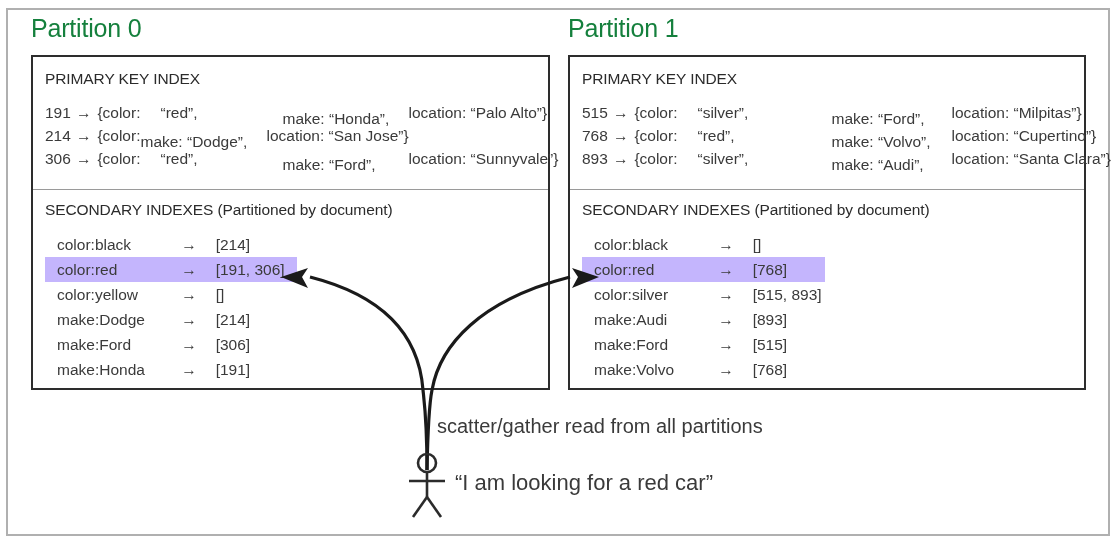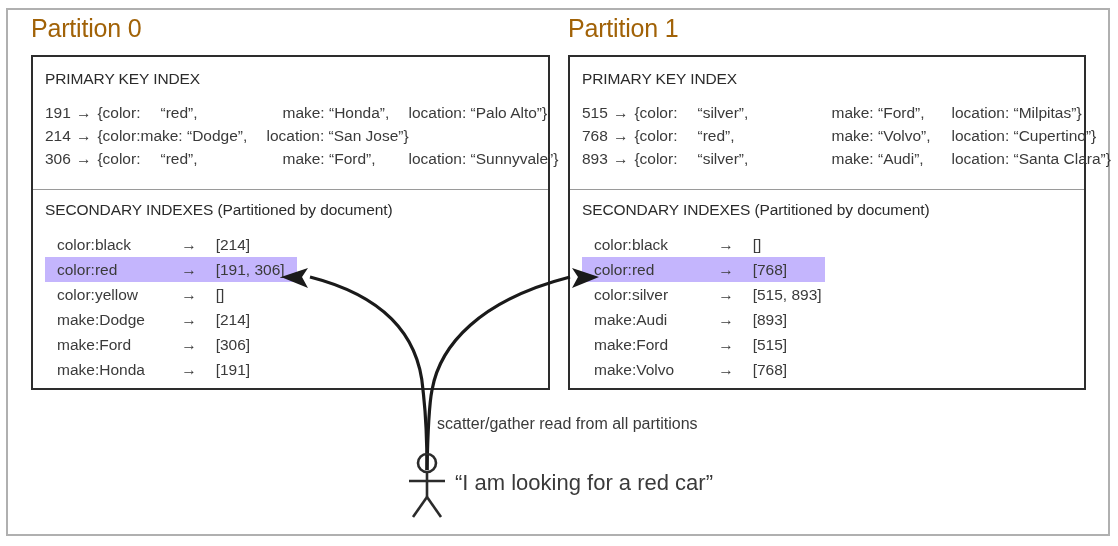--- a/index.html
+++ b/index.html
@@ -27,21 +27,21 @@
     height: 528px;
     box-sizing: border-box;
     border: 2px solid #b0b0b0;
   }
 
   
   .partition-title {
     position: absolute;
     font-size: 25px;
     font-weight: 400;
-    color: #a16207;
+    color: #15803d;
     letter-spacing: -0.2px;
     white-space: nowrap;
   }
   #title-p0 { left: 31px; top: 14px; }
   #title-p1 { left: 568px; top: 14px; }
 
   
   .partition-panel {
     position: absolute;
     top: 55px;
@@ -83,21 +83,21 @@
     left: 12px;
     top: 44px;
     font-size: 15.5px;
     color: #3a3a3a;
   }
   .pk-row {
     height: 23px;
     line-height: 23px;
     white-space: nowrap;
     display: flex;
-    align-items: flex-end;
+    align-items: center;
   }
   .pk-id { display: inline-block; }
   .pk-arrow {
     display: inline-block;
     padding: 0 6px 0 5px;
     font-size: 15.5px;
   }
   .pk-brace { display: inline-block; }
   .pk-color { display: inline-block; margin-left: 20px; }
   .pk-make  { display: inline-block; margin-top: 12px; }
@@ -149,21 +149,21 @@
     width: 1118px;
     height: 546px;
     pointer-events: none;
   }
 
   
   #scatter-label {
     position: absolute;
     left: 437px;
     top: 415px;
-    font-size: 16px;
+    font-size: 20px;
     color: #3a3a3a;
     white-space: nowrap;
   }
   #user-quote {
     position: absolute;
     left: 455px;
     top: 470px;
     font-size: 22px;
     color: #3a3a3a;
     white-space: nowrap;

